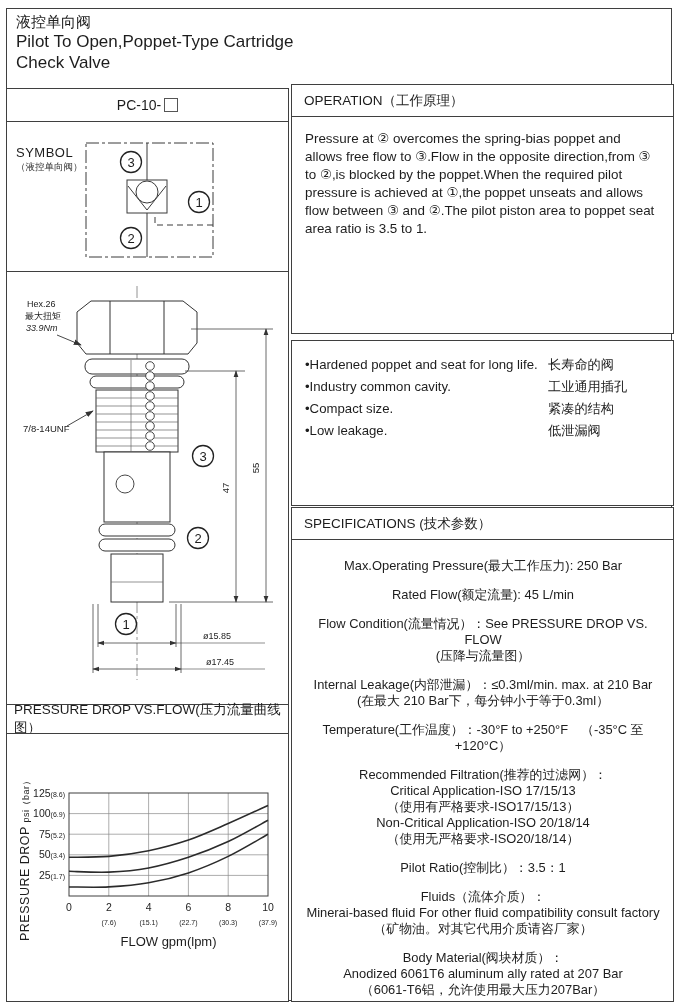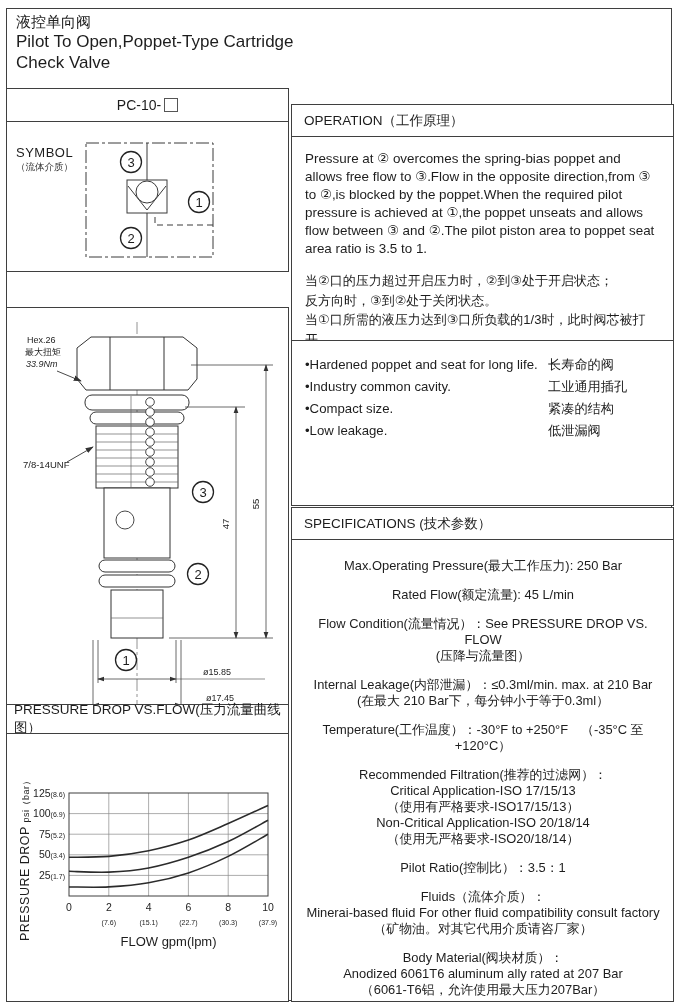--- a/index.html
+++ b/index.html
@@ -13,28 +13,28 @@
   .lcol{left:6px;width:283px;}
   .rcol{left:291px;width:383px;}
   
   .ordering{top:88px;height:34px;display:flex;align-items:stretch;}
   .ord-label{width:153px;border-right:1px solid #3f3f3f;display:flex;align-items:center;
              padding-left:9px;font-size:13.5px;box-sizing:border-box;}
   .ord-code{flex:1;display:flex;align-items:center;justify-content:center;font-size:14px;}
   .code-box{display:inline-block;width:12px;height:12px;border:1px solid #555;margin-left:3px;}
   
   .symbol-box{top:121px;height:151px;}
-  .drawing-box{top:271px;height:434px;margin-top:36px;}
+  .drawing-box{top:271px;height:434px;}
   .chart-title-row{top:704px;height:30px;display:flex;align-items:center;padding-left:7px;font-size:13.5px;}
   .chart-box{top:733px;height:269px;}
   .sec-label{position:absolute;left:9px;top:23px;}
   .sec-label .big{font-size:13px;letter-spacing:.5px;}
   .sec-label .small{font-size:9.5px;color:#333;margin-top:1px;}
   
-  .operation-box{top:104px;height:250px;}
+  .operation-box{top:84px;height:250px;}
   .features-box{top:340px;height:166px;}
   .specs-box{top:507px;height:495px;}
   .rhead{border-bottom:1px solid #3f3f3f;font-size:13.5px;padding:7px 8px 6px 12px;}
   .rbody{padding:10px 13px 0 13px;}
   .op-en{margin:3px 0 0 0;font-size:13.4px;line-height:18px;}
   .op-zh{margin:13px 0 0 0;font-size:13px;line-height:19.5px;}
   .pre{white-space:pre-line;}
   .feats{padding-top:16px;}
   .feat-row{display:flex;font-size:13.2px;line-height:15px;margin-bottom:7px;}
   .feat-en{width:243px;}
@@ -59,21 +59,21 @@
   <section class="box lcol ordering">
     <div class="ord-code">
       <span>PC-10-</span>
       <span class="code-box"></span>
     </div>
   </section>
 
   <section class="box lcol symbol-box">
     <div class="sec-label">
       <div class="big">SYMBOL</div>
-      <div class="small">（流体介质）</div>
+      <div class="small">（液控单向阀）</div>
     </div>
     <svg viewBox="0 0 281 149" width="281" height="149">
       <g stroke="#3a3a3a" stroke-width="1" fill="none">
         <rect x="79" y="21" width="127" height="114" stroke-dasharray="13 3 3 3"></rect>
         <line x1="140" y1="21" x2="140" y2="62"></line>
         <line x1="140" y1="88" x2="140" y2="135"></line>
         <rect x="120" y="58" width="40" height="33" fill="#fff"></rect>
         <path d="M121,64 L140,88 L159,64"></path>
         <circle cx="140" cy="70" r="11" fill="#fff"></circle>
         <polyline points="206,103 148,103 148,91" stroke-dasharray="6 4"></polyline>
@@ -230,24 +230,20 @@
         <path d="M62,123.27199999999999C68.6,123.1 88.5,123.5 101.8,122.4C115.1,121.3 128.3,119.4 141.6,116.7C154.9,113.9 168.1,110.5 181.4,106.0C194.7,101.4 207.9,95.3 221.2,89.5C234.5,83.7 254.4,74.4 261.0,71.4" fill="none" stroke="#2b2b2b" stroke-width="1.6"></path>
         <path d="M62,137.28C68.6,137.4 88.5,138.7 101.8,138.1C115.1,137.6 128.3,136.5 141.6,134.0C154.9,131.5 168.1,127.7 181.4,123.3C194.7,118.9 207.9,113.8 221.2,107.6C234.5,101.4 254.4,89.8 261.0,86.2" fill="none" stroke="#2b2b2b" stroke-width="1.6"></path>
         <path d="M62,152.936C68.6,152.9 88.5,153.6 101.8,152.9C115.1,152.2 128.3,151.2 141.6,148.8C154.9,146.5 168.1,143.3 181.4,138.9C194.7,134.5 207.9,128.9 221.2,122.4C234.5,116.0 254.4,103.9 261.0,100.2" fill="none" stroke="#2b2b2b" stroke-width="1.6"></path>
       </svg>
   </section>
 
   <section class="box rcol operation-box">
     <div class="rhead">OPERATION（工作原理）</div>
     <div class="rbody">
       <p class="op-en">Pressure at ② overcomes the spring-bias poppet and allows free flow to ③.Flow in the opposite direction,from ③ to ②,is blocked by the poppet.When the required pilot pressure is achieved at ①,the poppet unseats and allows flow between ③ and ②.The pilot piston area to poppet seat area ratio is 3.5 to 1.</p>
-      <p class="op-zh pre">当②口的压力超过开启压力时，②到③处于开启状态；
-反方向时，③到②处于关闭状态。
-当①口所需的液压力达到③口所负载的1/3时，此时阀芯被打开，
-③和 ②相通，液控比 3.5：1</p>
     </div>
   </section>
 
   <section class="box rcol features-box">
     <div class="rbody feats">
       <div class="feat-row">
         <span class="feat-en">•Hardened poppet and seat for long life.</span>
         <span class="feat-zh">长寿命的阀</span>
       </div>
       <div class="feat-row">

